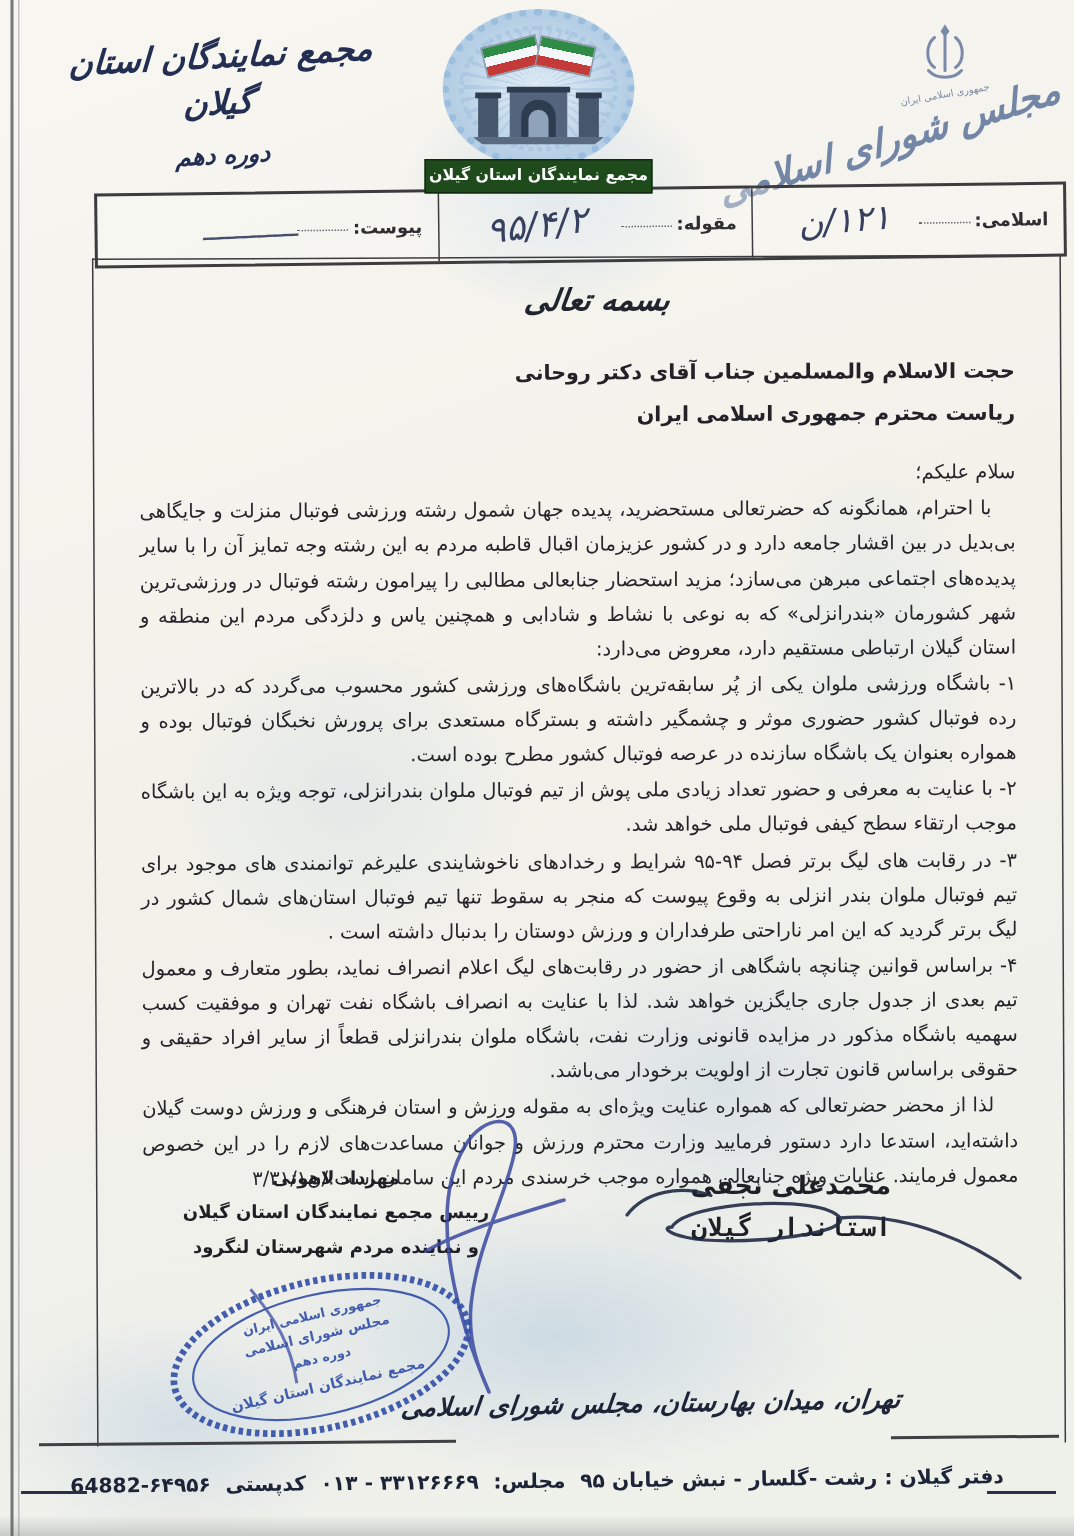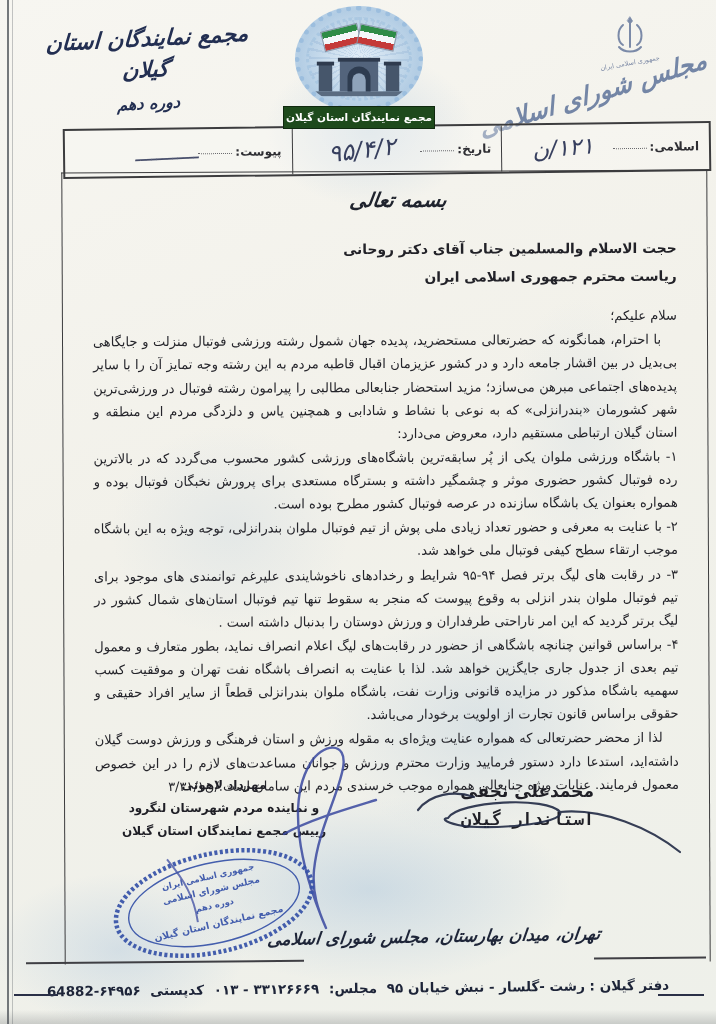--- a/index.html
+++ b/index.html
@@ -146,21 +146,21 @@
     <div class="callig-left">مجمع نمایندگان استان گیلان</div>
     <div class="callig-sub">دوره دهم</div>
   </div>
 
   <div class="ref-table">
     <div class="cell cell-num">
       <span class="lbl">اسلامی:</span>
       <span class="hand hand-num">۱۲۱/ن</span>
     </div>
     <div class="cell cell-date">
-      <span class="lbl">تاریخ:</span>
+      <span class="lbl">مقوله:</span>
       <span class="hand hand-date">۹۵/۴/۲</span>
     </div>
     <div class="cell cell-att">
       <span class="lbl">پیوست:</span>
       <span class="hand hand-dash">ــــــــــــ</span>
     </div>
   </div>
 
   <div class="letter-box">
     <div class="bismillah">بسمه تعالی</div>
@@ -186,22 +186,22 @@
   <svg class="sig-svg najafi-svg" width="330" height="80" viewBox="0 0 330 80">
     <g stroke="#222b45" stroke-width="2.2" fill="none" stroke-linecap="round" opacity="0.9">
       <path d="M60 24 C72 8 96 4 116 11"></path>
       <path d="M90 32 C100 15 190 10 202 26 C208 38 126 45 100 39 C86 36 84 32 90 32 Z"></path>
       <path d="M202 26 C245 22 292 42 322 66"></path>
     </g>
   </svg>
 
   <div class="sig-left">
     <div>مهرداد لاهوتی</div>
+    <div class="t">رییس مجمع نمایندگان استان گیلان</div>
     <div class="t">و نماینده مردم شهرستان لنگرود</div>
-    <div class="t">رییس مجمع نمایندگان استان گیلان</div>
   </div>
   <svg class="sig-svg lahouti-svg" width="120" height="195" viewBox="0 0 120 195">
     <g stroke="#3a49a0" stroke-width="2.4" fill="none" stroke-linecap="round" opacity="0.85">
       <path d="M58 190 C30 125 20 62 42 26 C54 5 80 2 75 30 C70 58 50 92 46 132 C44 155 50 172 58 190"></path>
       <path d="M16 96 C40 82 82 70 108 62"></path>
     </g>
   </svg>
 
   <svg class="stamp" width="212" height="110" viewBox="0 0 212 110">
     <ellipse cx="106" cy="55" rx="100" ry="49" fill="none" stroke="#3652a8" stroke-width="4.5" stroke-dasharray="3 2.4"></ellipse>

